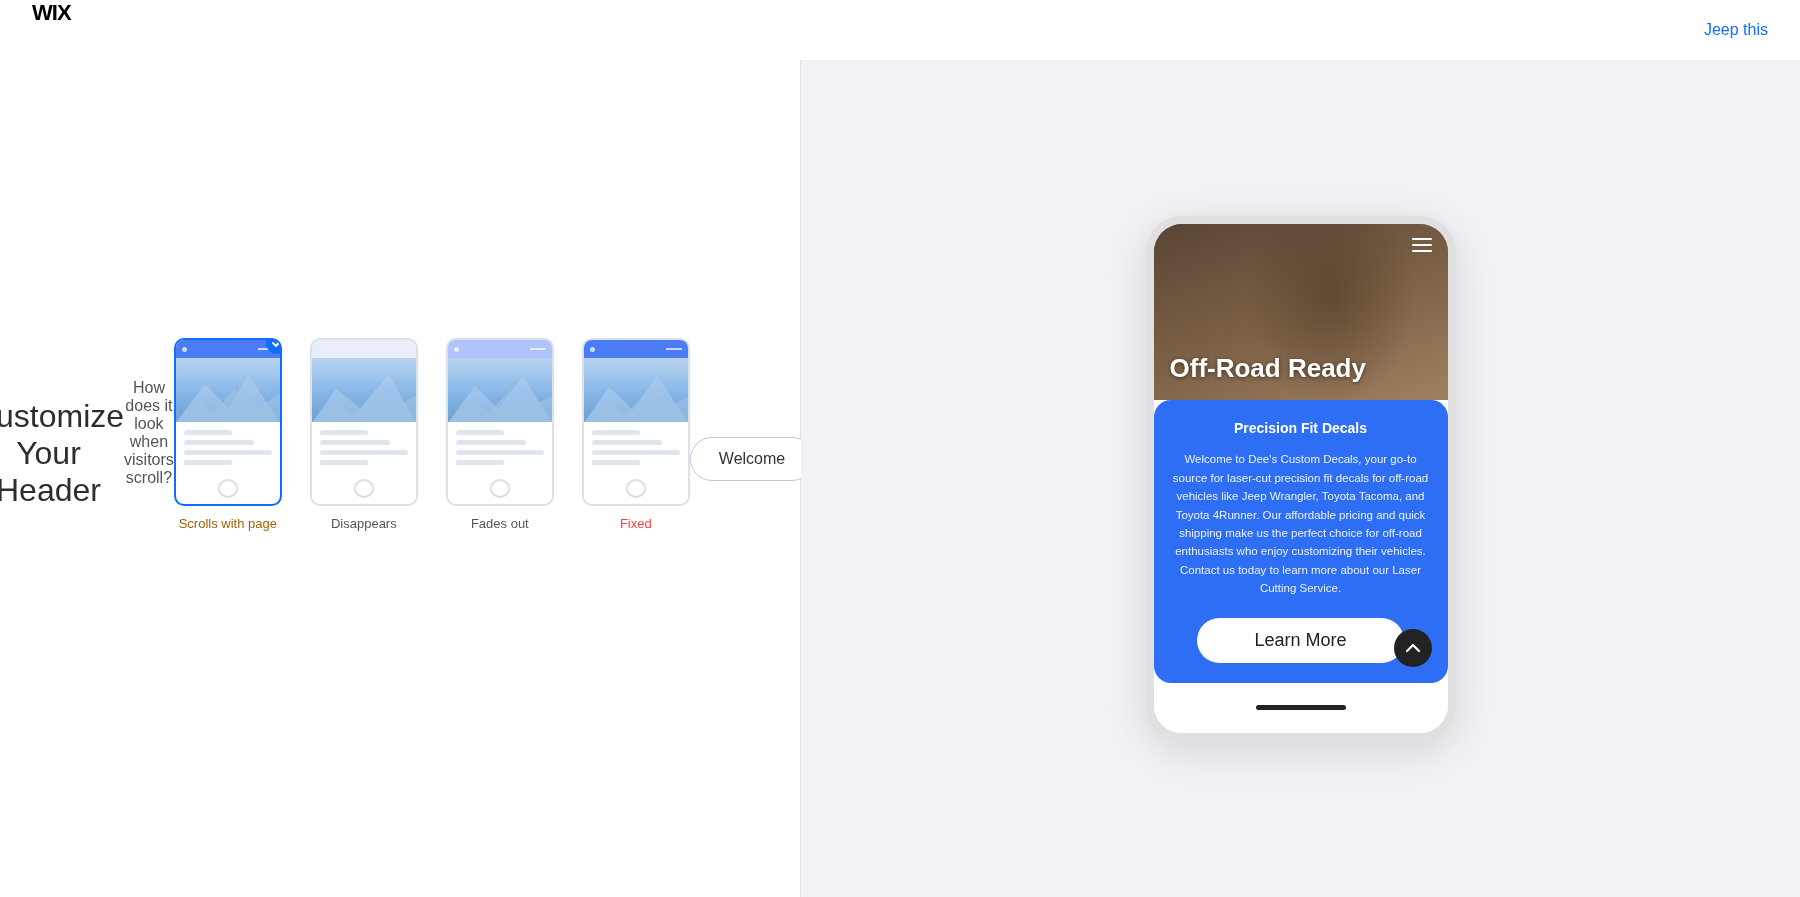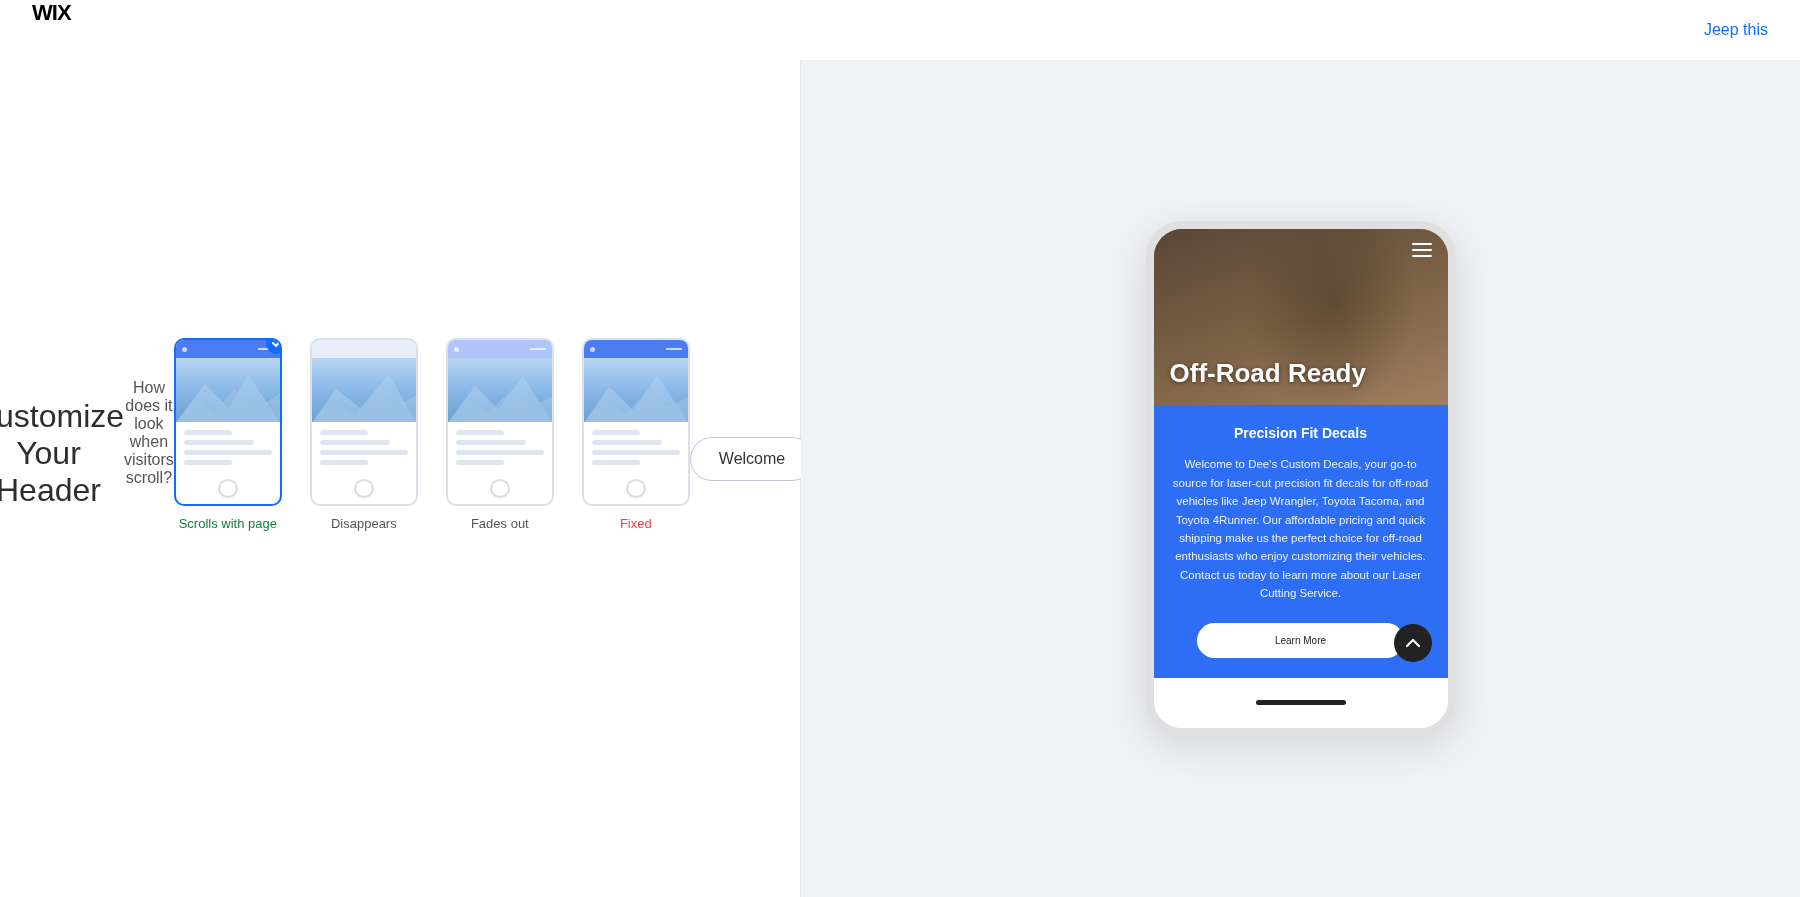--- a/index.html
+++ b/index.html
@@ -195,21 +195,21 @@
       width: 20px;
       height: 20px;
       border-radius: 50%;
       border: 2px solid #ddd;
       margin: 6px auto;
     }
 
     .option-label {
       margin-top: 10px;
       font-size: 13px;
-      color: #15803d;
+      color: #a16207;
       text-align: center;
     }
 
     
     .btn-row {
       display: flex;
       gap: 16px;
     }
     .btn-prev {
       padding: 12px 28px;
@@ -314,21 +314,21 @@
       margin-bottom: 20px;
     }
     .learn-more-btn {
       display: block;
       width: 80%;
       margin: 0 auto 0 auto;
       padding: 12px 0;
       border-radius: 25px;
       background: #fff;
       color: #222;
-      font-size: 10px;
+      font-size: 18px;
       font-weight: 500;
       border: none;
       cursor: pointer;
       text-align: center;
     }
 
     .scroll-up-btn {
       position: absolute;
       bottom: 18px;
       right: 18px;
@@ -505,21 +505,21 @@
     <div class="phone-hero">
       <div class="person-overlay"></div>
       <div class="hamburger-icon">
         <div class="ham-line"></div>
         <div class="ham-line"></div>
         <div class="ham-line"></div>
       </div>
       <div class="hero-title">Off-Road Ready</div>
     </div>
 
-    <div class="phone-body" style="position:relative;">
+    <div class="phone-body" style="position:relative;border-radius:17px;">
       <div class="phone-section-title">Precision Fit Decals</div>
       <div class="phone-body-text">Welcome to Dee's Custom Decals, your go-to source for laser-cut precision fit decals for off-road vehicles like Jeep Wrangler, Toyota Tacoma, and Toyota 4Runner. Our affordable pricing and quick shipping make us the perfect choice for off-road enthusiasts who enjoy customizing their vehicles. Contact us today to learn more about our Laser Cutting Service.</div>
       <button class="learn-more-btn">Learn More</button>
 
       <div class="scroll-up-btn" style="position:absolute; bottom:16px; right:16px;">
         <svg viewBox="0 0 18 18" fill="none">
           <polyline points="3,12 9,6 15,12" stroke="#fff" stroke-width="2.2" stroke-linecap="round" stroke-linejoin="round"></polyline>
         </svg>
       </div>
     </div>

